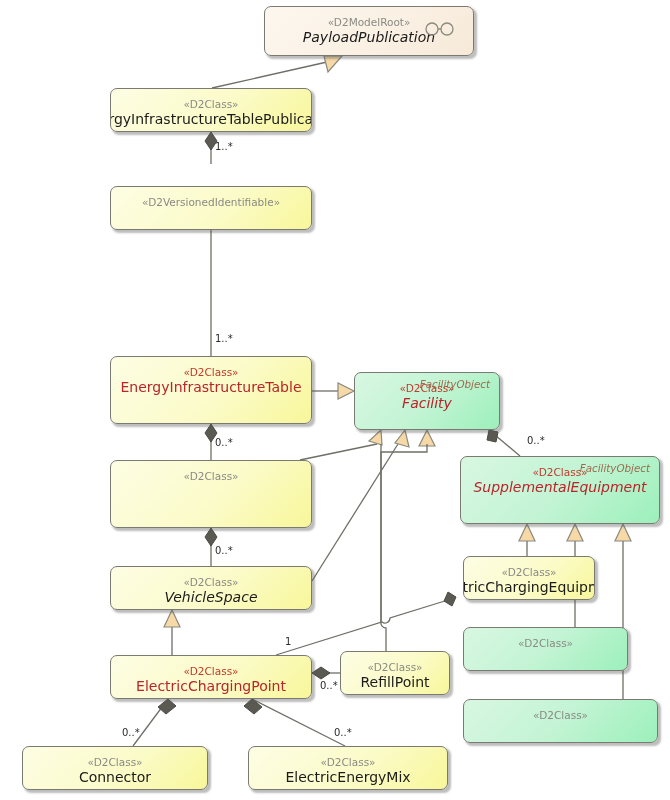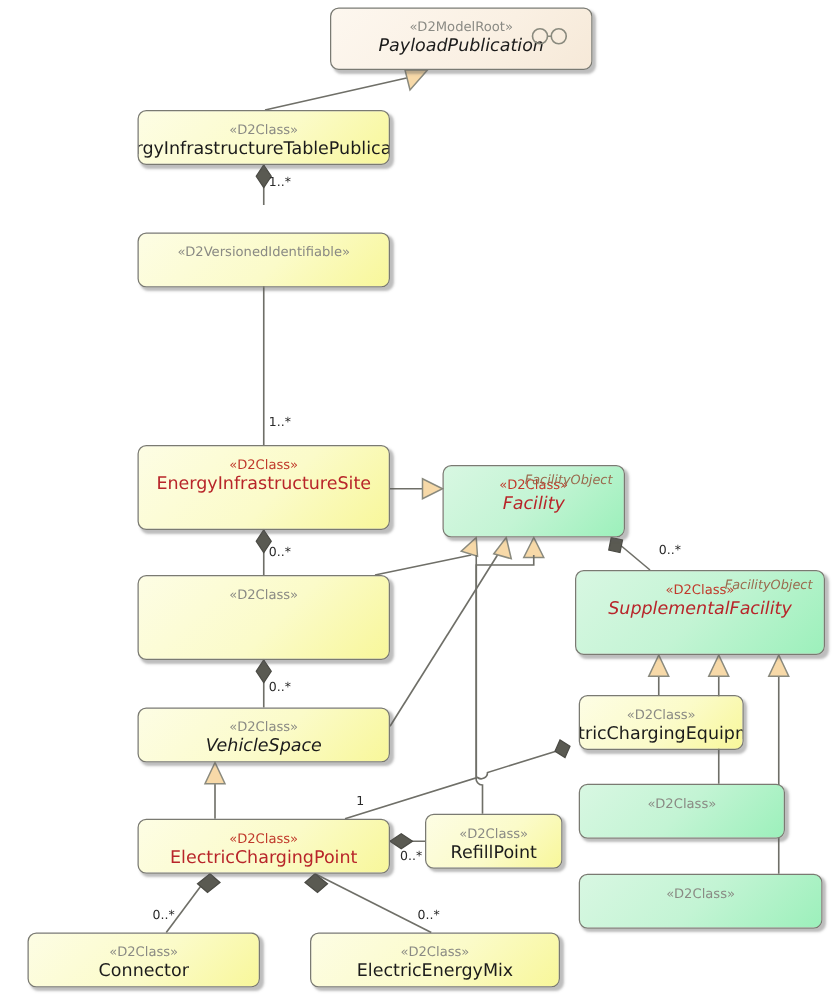--- a/index.html
+++ b/index.html
@@ -156,40 +156,40 @@
         </div>
       </div>
       <div class="node fill-yellow" style="left: 110px; top: 164px; width: 202px; height: 44px; margin-top: 22px;">
         <div class="inner">
           <div class="stereo">«D2VersionedIdentifiable»</div>
         </div>
       </div>
       <div class="node fill-yellow red" style="left: 110px; top: 356px; width: 202px; height: 68px;">
         <div class="inner">
           <div class="stereo">«D2Class»</div>
-          <div class="cname">EnergyInfrastructureSite</div>
+          <div class="cname">EnergyInfrastructureTable</div>
         </div>
       </div>
       <div class="node fill-green red abstract" style="left: 354px; top: 372px; width: 146px; height: 58px;">
         <div class="inner">
           <div class="pkg">FacilityObject</div>
           <div class="stereo">«D2Class»</div>
           <div class="cname">Facility</div>
         </div>
       </div>
       <div class="node fill-yellow" style="left: 110px; top: 460px; width: 202px; height: 68px;">
         <div class="inner">
           <div class="stereo">«D2Class»</div>
         </div>
       </div>
       <div class="node fill-green red abstract" style="left: 460px; top: 456px; width: 200px; height: 68px;">
         <div class="inner">
           <div class="pkg">FacilityObject</div>
           <div class="stereo">«D2Class»</div>
-          <div class="cname">SupplementalFacility</div>
+          <div class="cname">SupplementalEquipment</div>
         </div>
       </div>
       <div class="node fill-yellow abstract" style="left: 110px; top: 566px; width: 202px; height: 44px;">
         <div class="inner">
           <div class="stereo">«D2Class»</div>
           <div class="cname">VehicleSpace</div>
         </div>
       </div>
       <div class="node fill-yellow" style="left: 463px; top: 556px; width: 132px; height: 44px;">
         <div class="inner">

